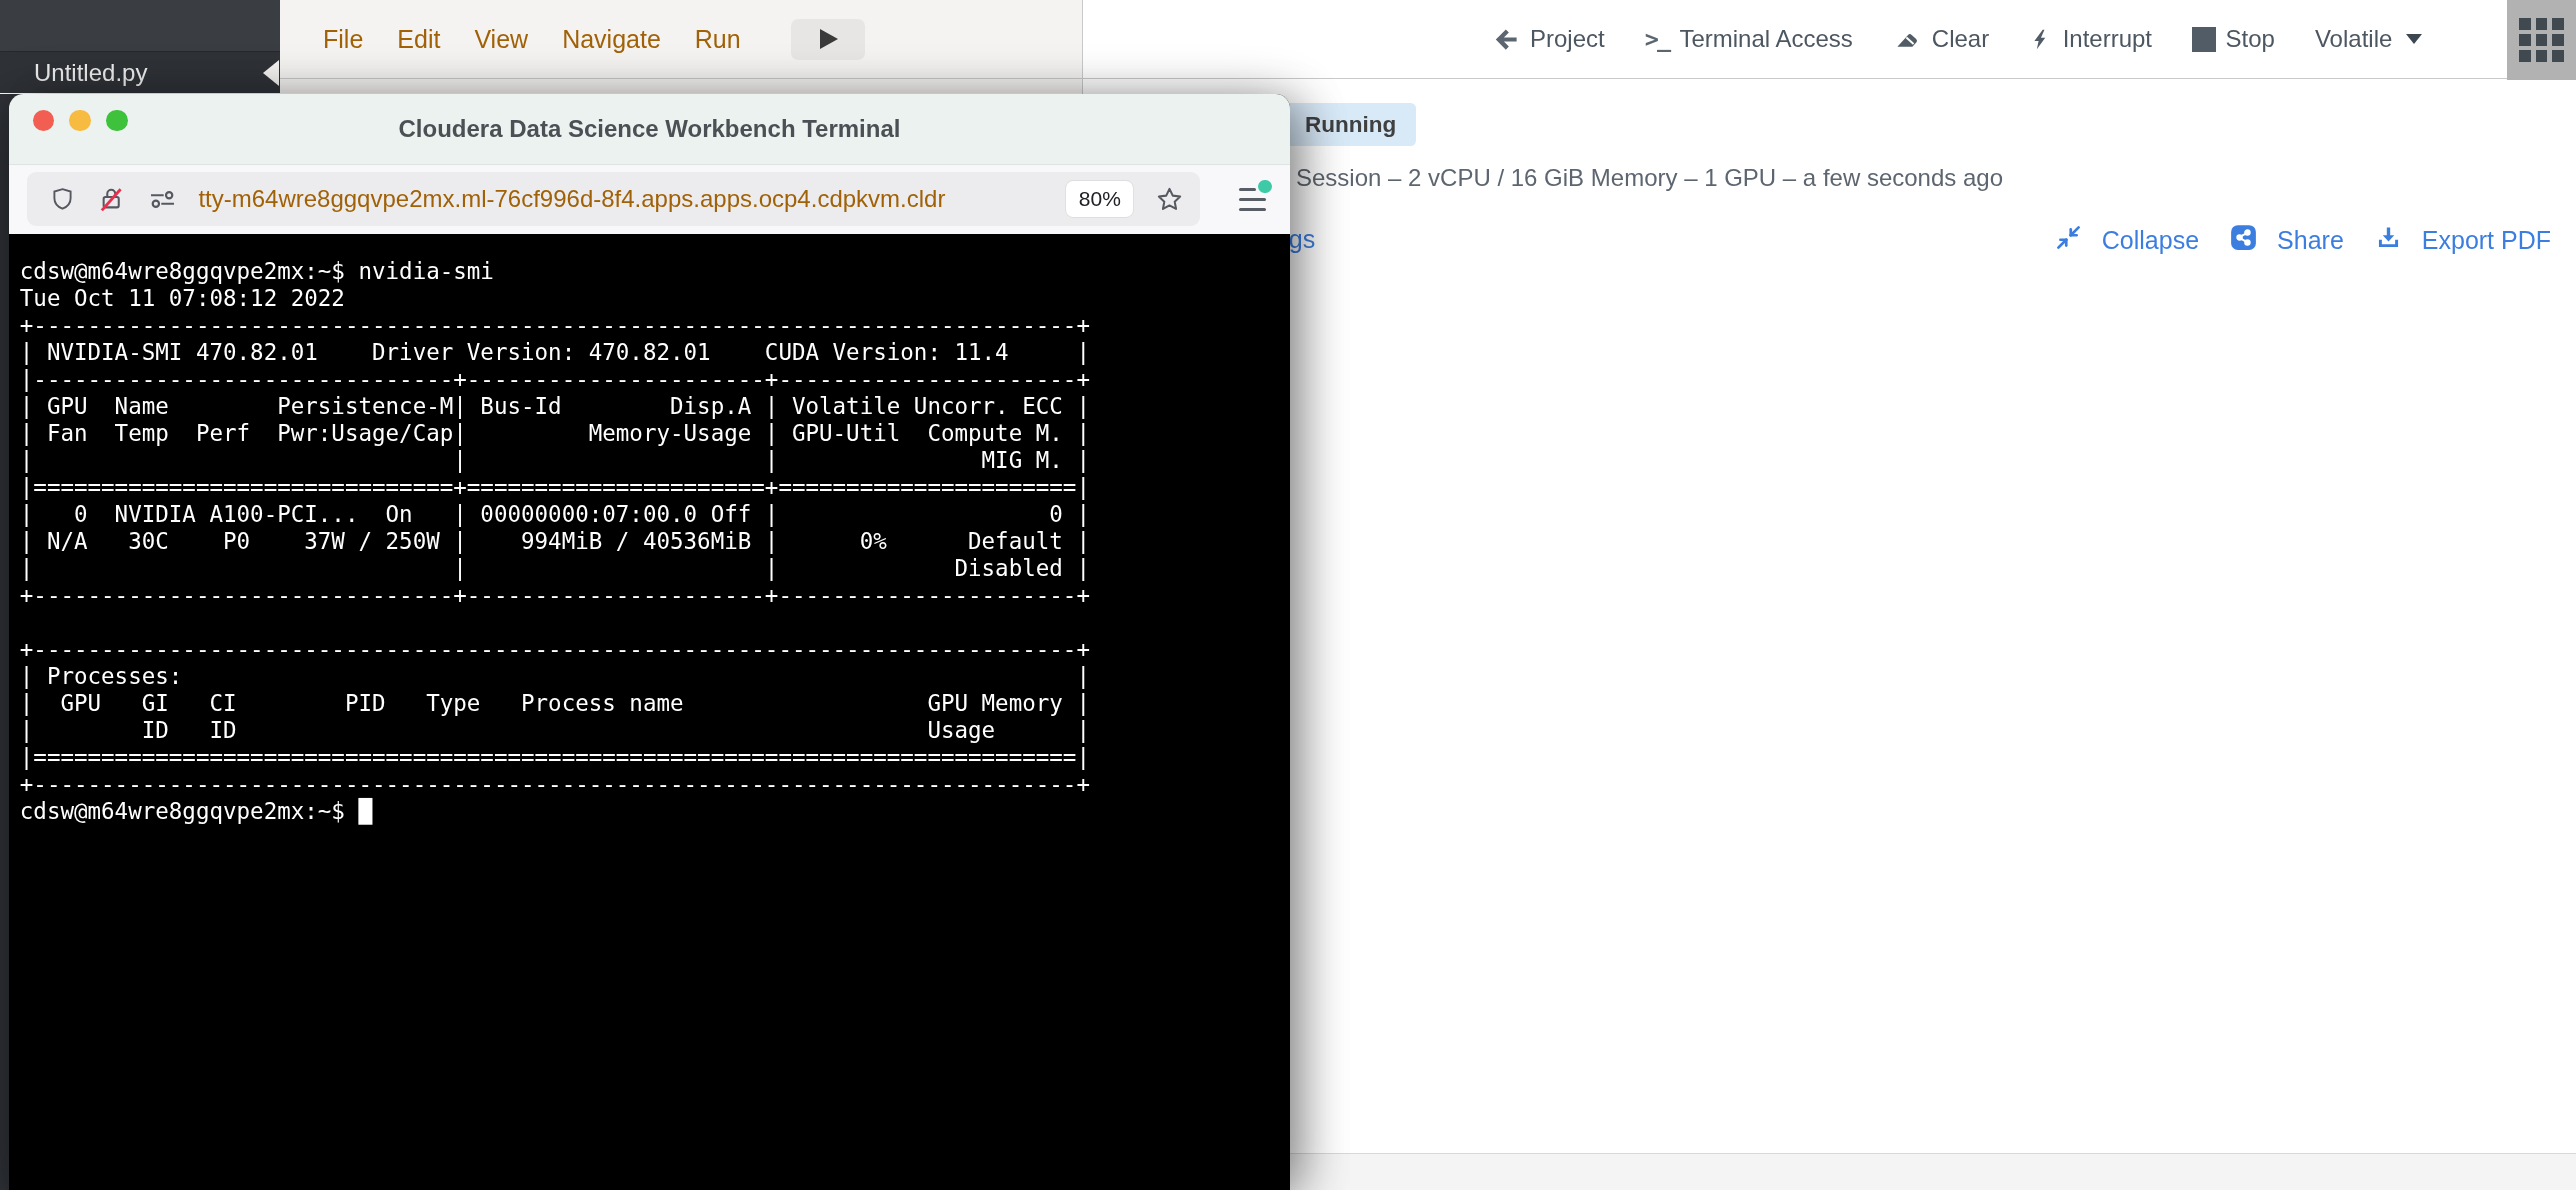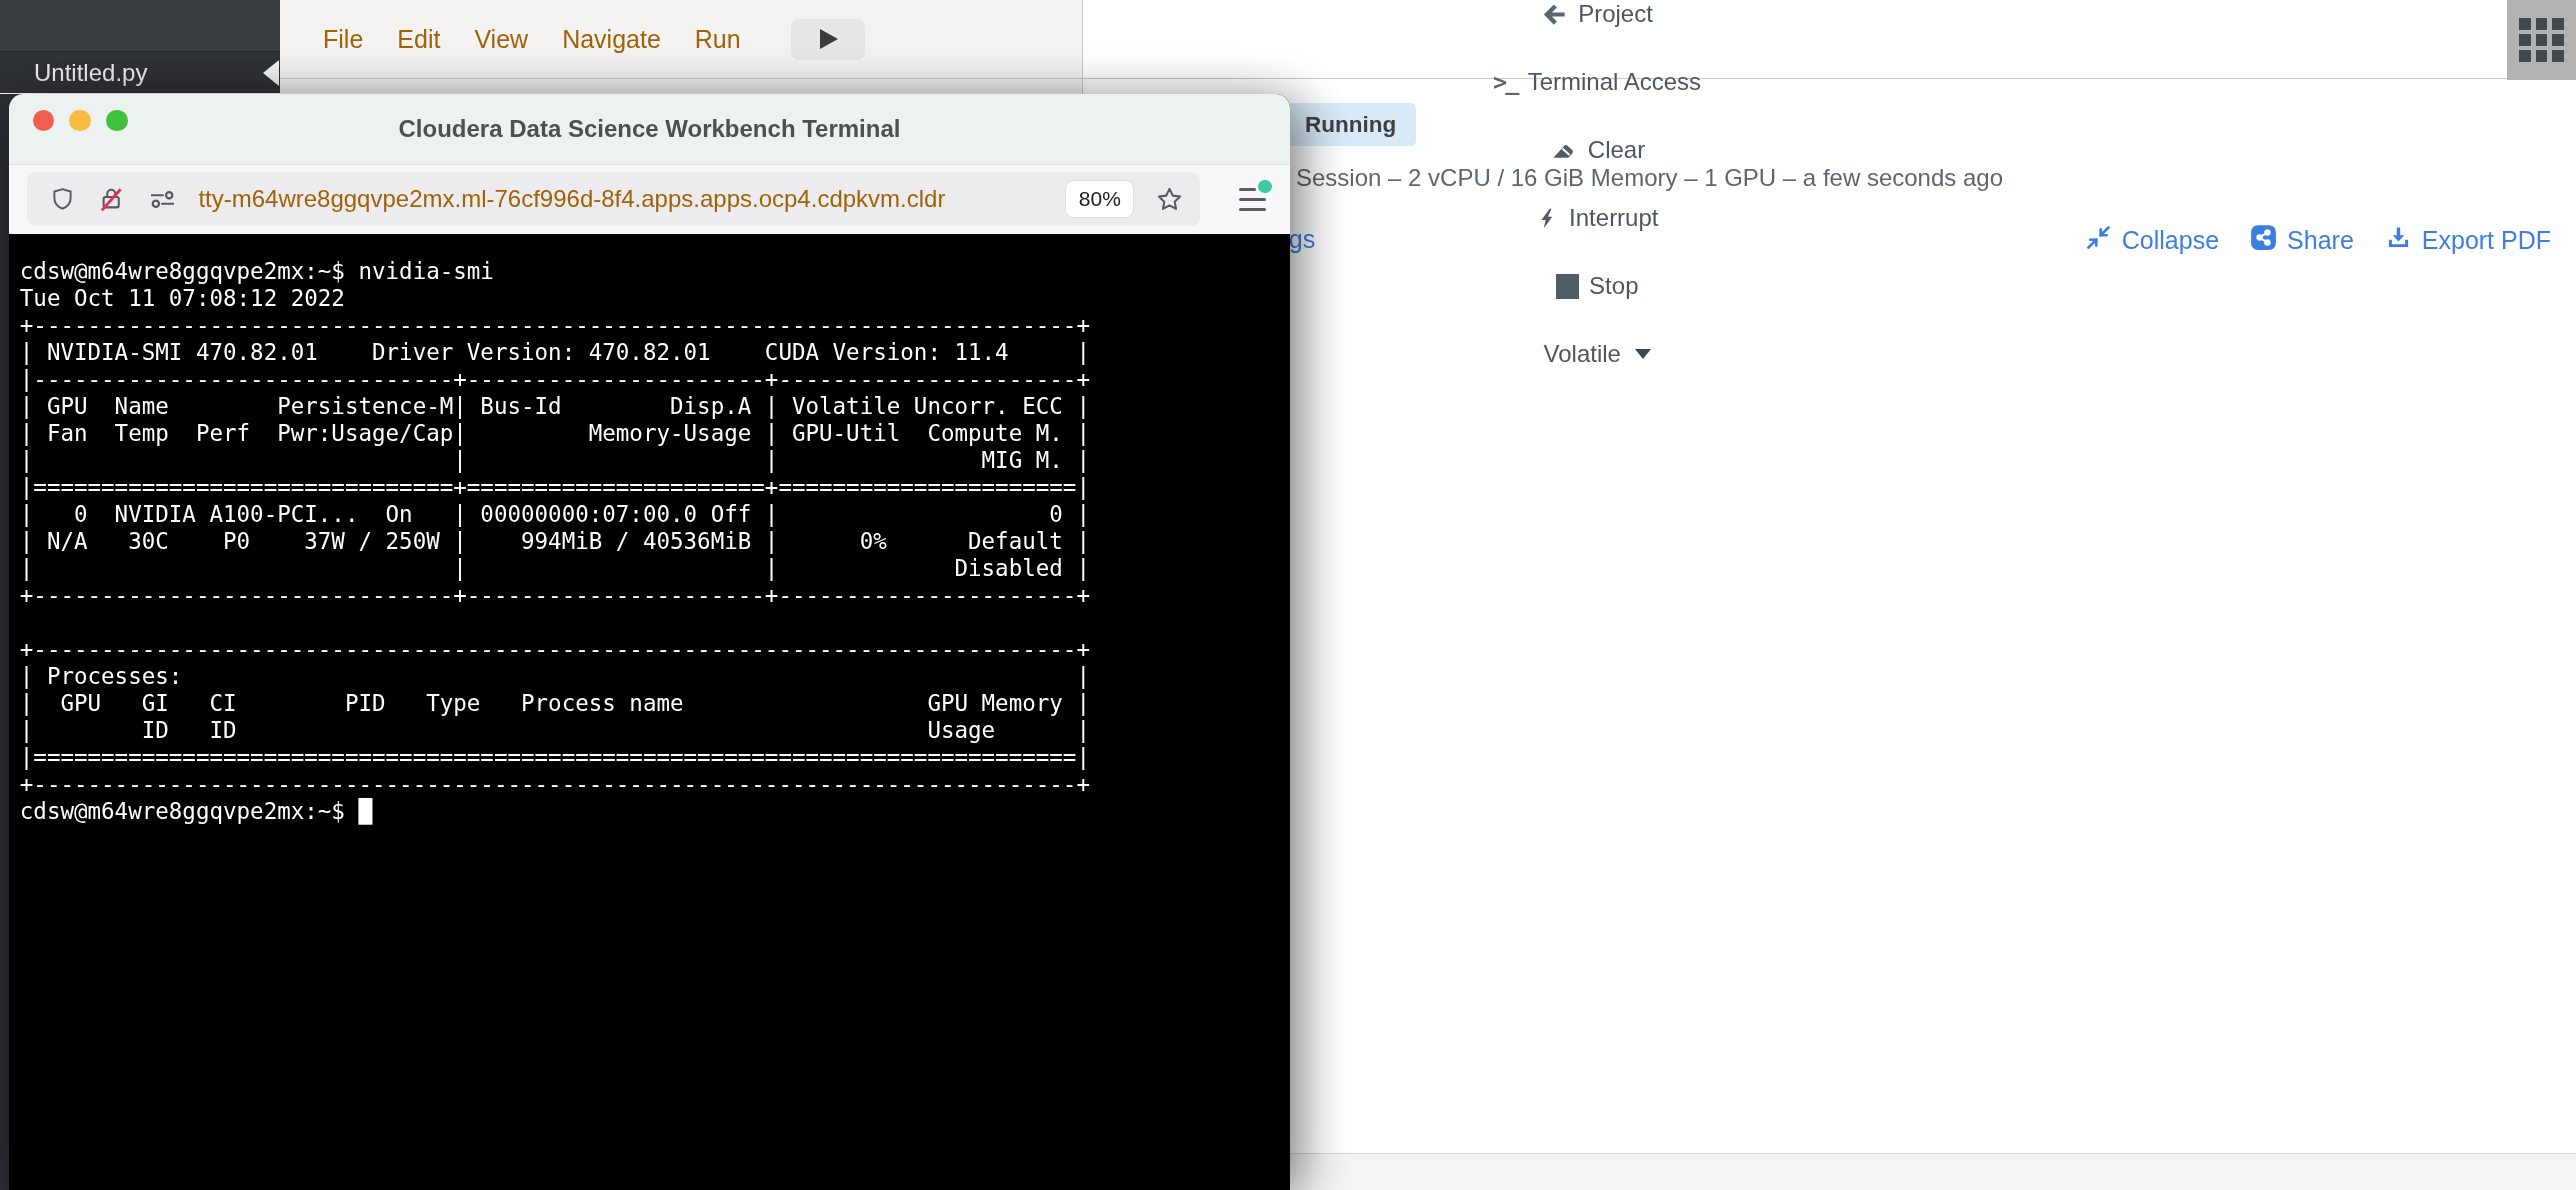--- a/index.html
+++ b/index.html
@@ -18,21 +18,21 @@
     background:#d8e9f7; color:#404040; font-size:22.5px; font-weight:600;
     padding:8px 20px; border-radius:5.4px; line-height:1.2;
   }
   .session-info { position:absolute; left:1296px; top:164px; font-size:24px; color:#5d6670; }
   .logs-tab { position:absolute; left:1261px; top:225px; font-size:25px; color:#3b7ee0; }
   .panel-actions {
     position:absolute; right:25px; top:224px;
     display:flex; align-items:center; gap:31px;
     color:#3b7ee0; font-size:25px;
   }
-  .panel-action { display:flex; align-items:center; gap:10px; cursor:pointer; }
+  .panel-action { display:flex; align-items:center; gap:20px; cursor:pointer; }
   .panel-footer {
     position:absolute; left:0; right:0; bottom:0; height:38px;
     background:#f4f4f4; border-top:0.9px solid #d8d8d8;
   }
 
   
   .topbar { position:absolute; left:0; top:0; width:2576px; height:94px; z-index:2; }
   .topbar-main {
     position:absolute; left:0; top:0; width:2576px; height:79px;
     background:#ffffff; border-bottom:1.8px solid #c9c9c9;
@@ -63,22 +63,22 @@
     cursor:pointer;
   }
   .play-triangle {
     width:0; height:0; margin-left:3.6px;
     border-top:10.8px solid transparent; border-bottom:10.8px solid transparent;
     border-left:18px solid #3a3a3a;
   }
 
   .toolbar {
     position:absolute; left:1493px; top:0; height:78px;
-    display:flex; align-items:center; gap:40px;
-    color:#4d5761; font-size:24px;flex-direction:column;
+    display:flex; gap:40px;
+    color:#4d5761; font-size:24px;
   }
   .toolbar-item { display:flex; align-items:center; gap:10px; cursor:pointer; white-space:nowrap; }
   .toolbar-item svg { display:block; }
   .ta-glyph { font-family:"DejaVu Sans Mono", monospace; font-weight:bold; font-size:23.5px; color:#5b6670; letter-spacing:-1.8px; }
   .stop-square { width:23.5px; height:25px; background:#515c66; }
   .caret-down {
     width:0; height:0; margin-left:3.6px;
     border-left:8px solid transparent; border-right:8px solid transparent;
     border-top:10px solid #3d4750;
   }

